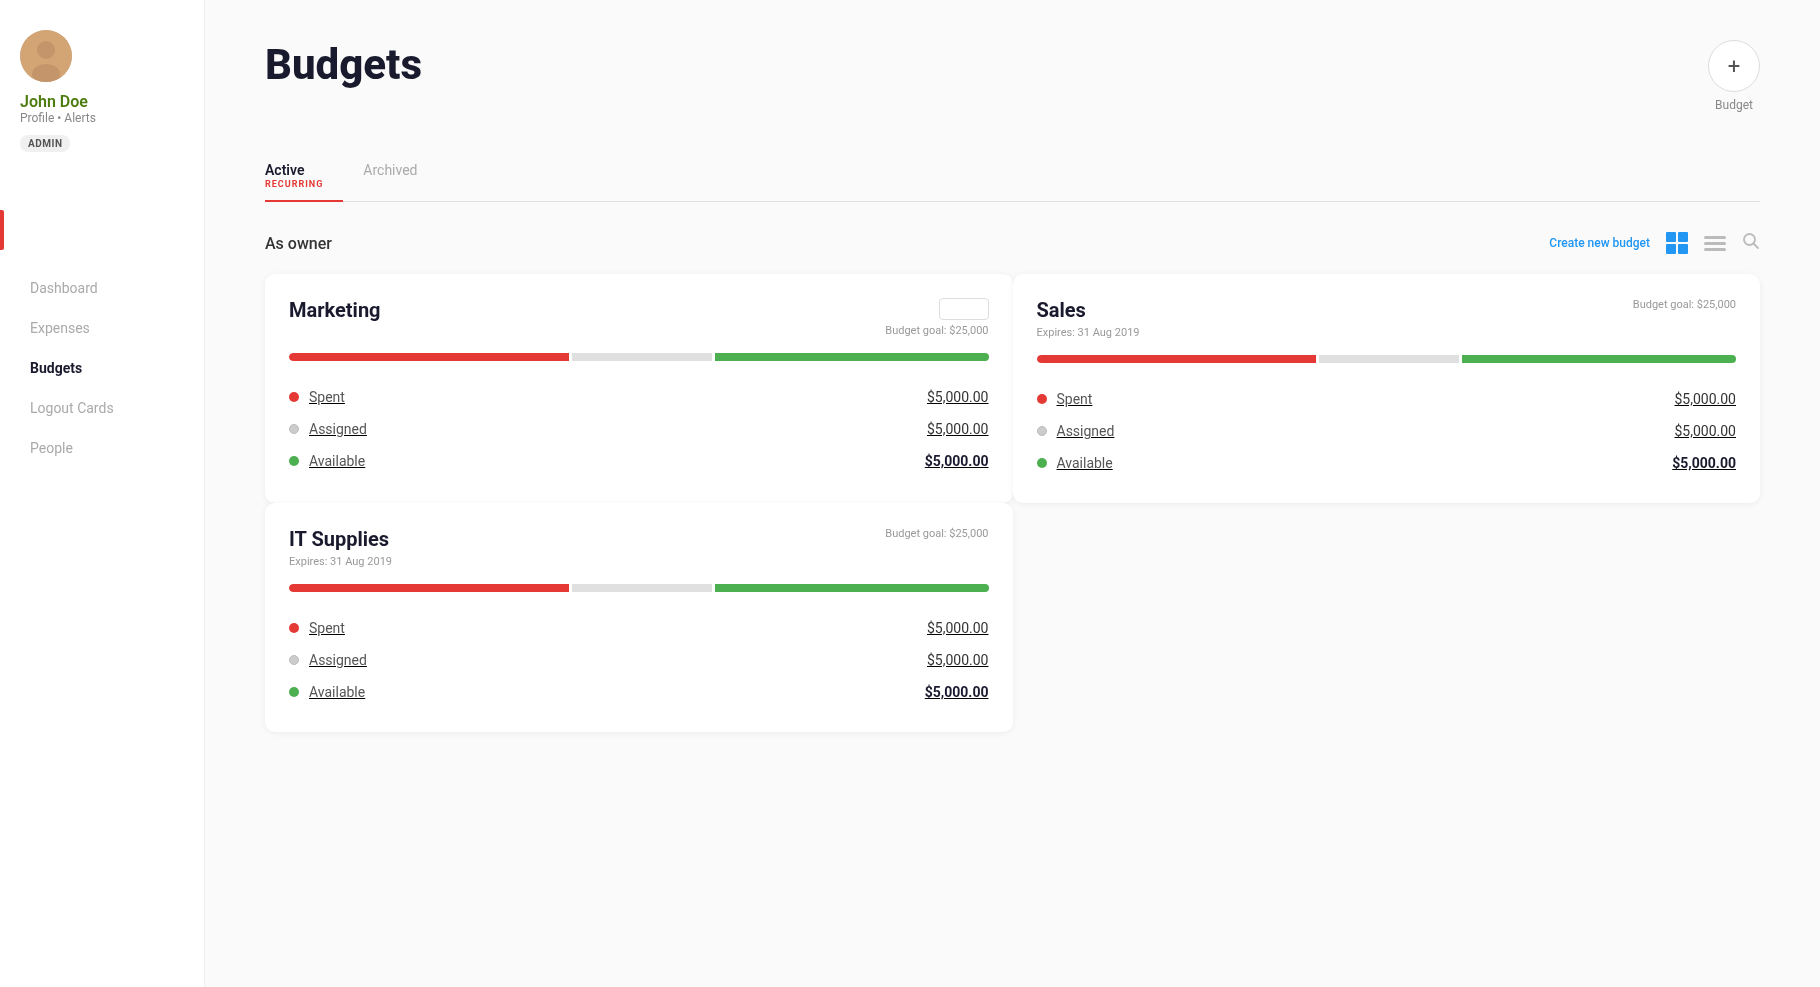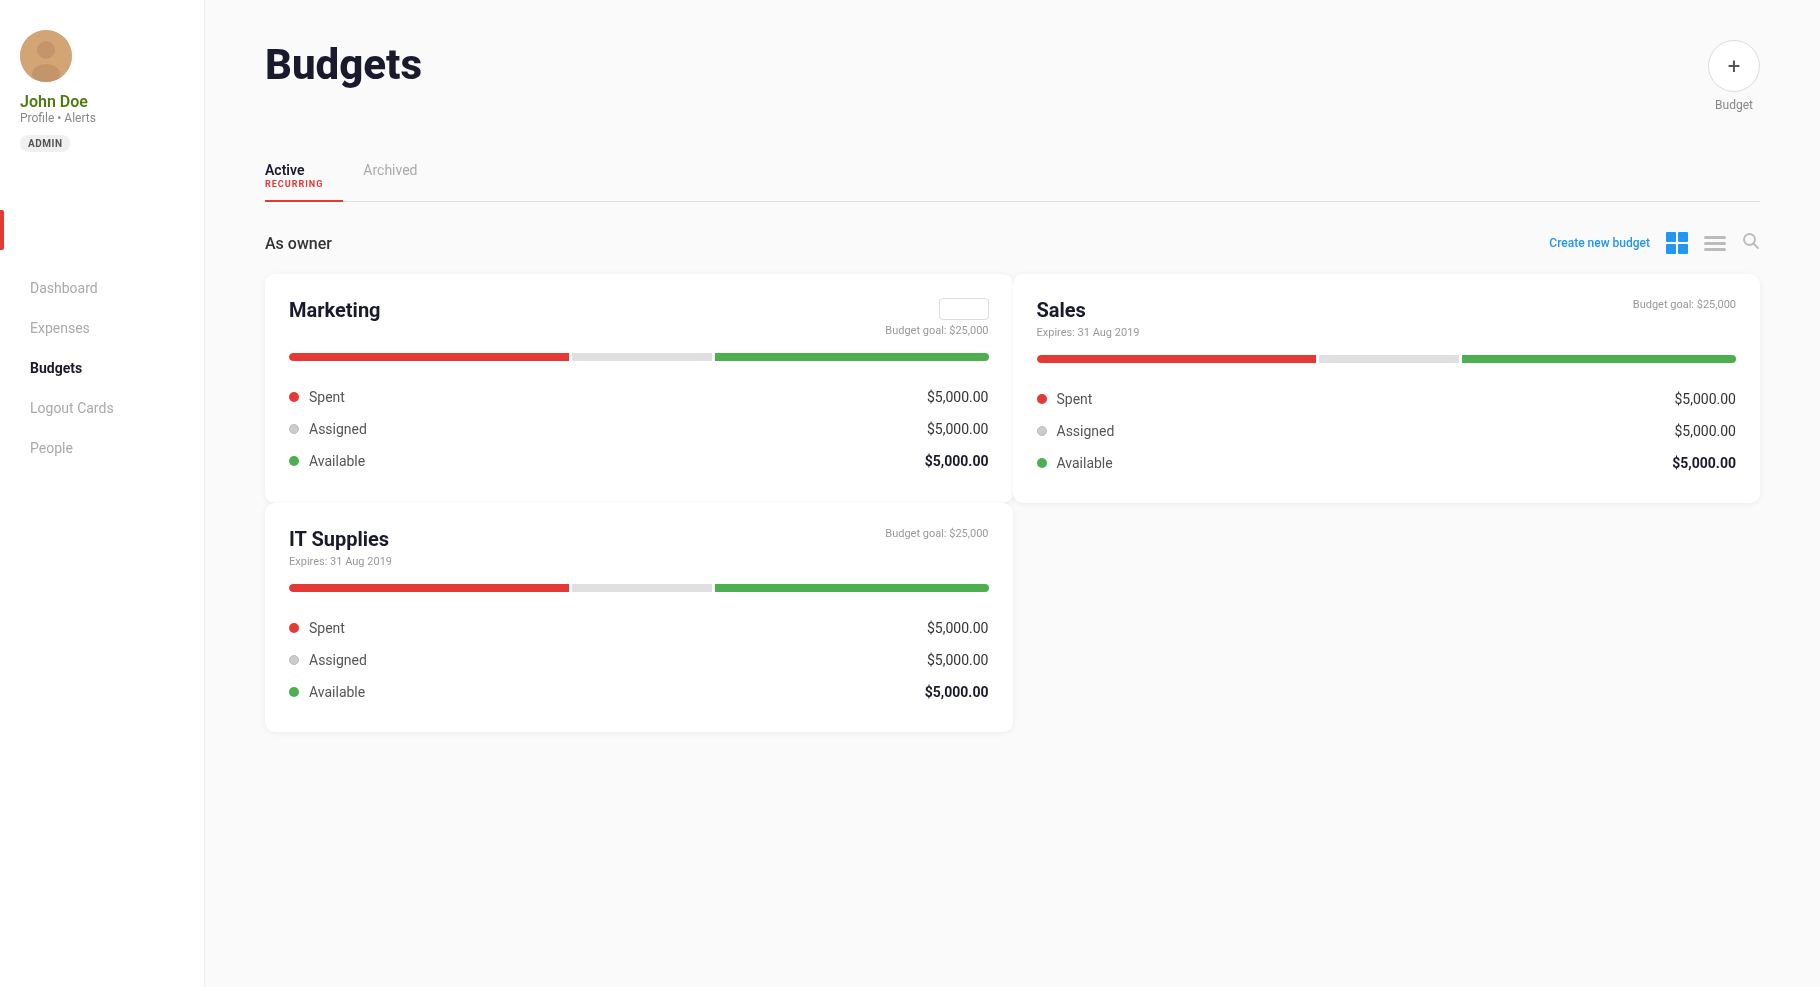--- a/index.html
+++ b/index.html
@@ -293,20 +293,21 @@
       border-radius: 0 4px 4px 0;
       flex: 0 0 40%;
     }
 
     
     .budget-row {
       display: flex;
       align-items: center;
       justify-content: space-between;
       padding: 8px 0;
+      text-decoration: underline;
     }
     .budget-row-label {
       display: flex;
       align-items: center;
       gap: 10px;
       font-size: 14px;
       color: #555;
     }
     .dot {
       width: 10px;

